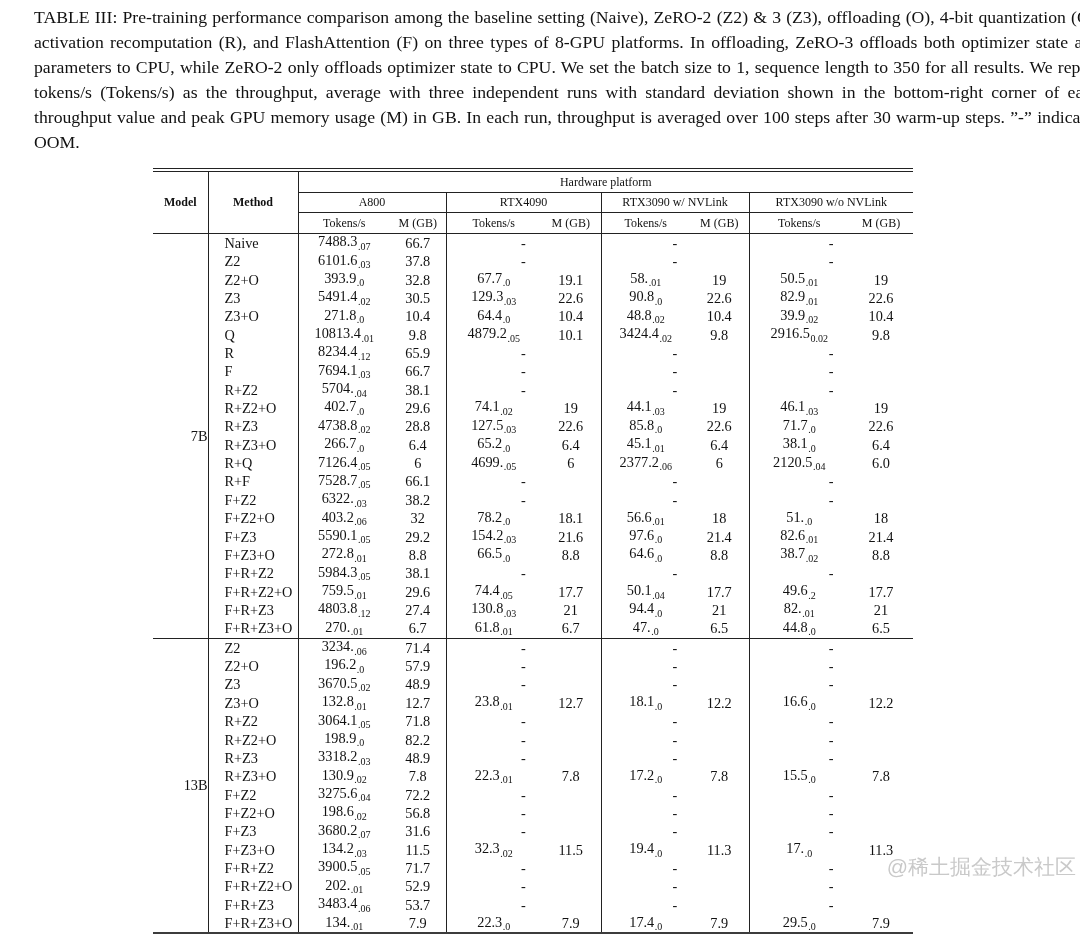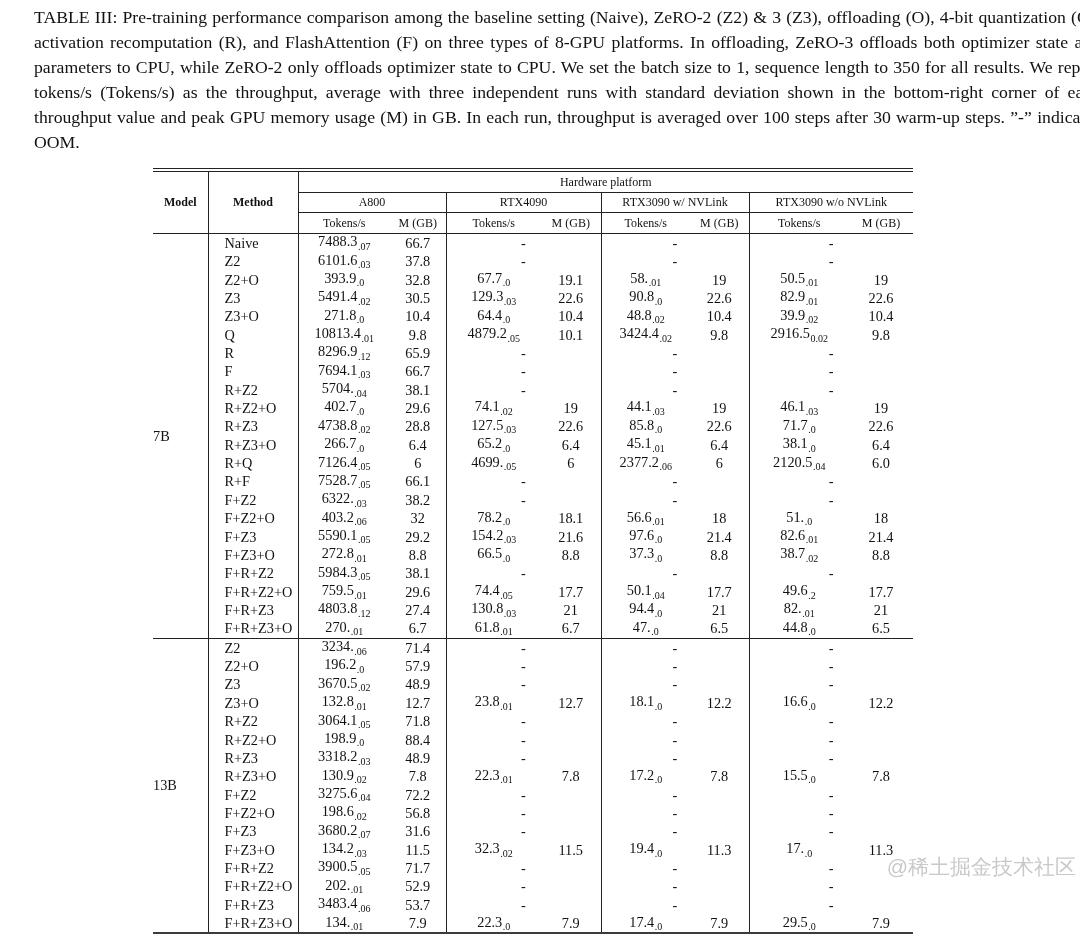--- a/index.html
+++ b/index.html
@@ -21,21 +21,21 @@
   th,td{
     padding:0;margin:0;font-weight:normal;white-space:nowrap;
     font-size:14.3px;line-height:1;
   }
   thead th{height:19.6px;font-size:12px;text-align:center;}
   tbody td{height:18.37px;}
   .bl{border-left:1px solid #222;}
   .br{border-right:1px solid #222;font-weight:bold;}
   .bb{border-bottom:1px solid #222;}
   .bt{border-top:1px solid #222;}
-  .model-cell{text-align:left;vertical-align:middle;border-right:1px solid #222;}
+  .model-cell{text-align:right;vertical-align:middle;border-right:1px solid #222;}
   .method-cell{text-align:left;padding-left:16px;}
   .tokens-cell{text-align:center;}
   .mem-cell{text-align:center;}
   .oom-cell{text-align:center;}
   .std{font-size:10px;vertical-align:-3.5px;margin-left:0.5px;letter-spacing:0;}
   .watermark{
     position:absolute;right:4px;top:853px;
     font-size:21px;color:#c9c9c9;
     font-family:"Liberation Sans","DejaVu Sans",sans-serif;
   }
@@ -138,21 +138,21 @@
         <td class="mem-cell">9.8</td>
         <td class="tokens-cell bl"><span>4879.2</span><span class="std">.05</span></td>
         <td class="mem-cell">10.1</td>
         <td class="tokens-cell bl"><span>3424.4</span><span class="std">.02</span></td>
         <td class="mem-cell">9.8</td>
         <td class="tokens-cell bl"><span>2916.5</span><span class="std">0.02</span></td>
         <td class="mem-cell">9.8</td>
       </tr>
       <tr>
         <td class="method-cell">R</td>
-        <td class="tokens-cell bl"><span>8296.9</span><span class="std">.12</span></td>
+        <td class="tokens-cell bl"><span>8234.4</span><span class="std">.12</span></td>
         <td class="mem-cell">65.9</td>
         <td colspan="2" class="oom-cell bl">-</td>
         <td colspan="2" class="oom-cell bl">-</td>
         <td colspan="2" class="oom-cell bl">-</td>
       </tr>
       <tr>
         <td class="method-cell">F</td>
         <td class="tokens-cell bl"><span>7694.1</span><span class="std">.03</span></td>
         <td class="mem-cell">66.7</td>
         <td colspan="2" class="oom-cell bl">-</td>
@@ -248,21 +248,21 @@
         <td class="mem-cell">21.4</td>
         <td class="tokens-cell bl"><span>82.6</span><span class="std">.01</span></td>
         <td class="mem-cell">21.4</td>
       </tr>
       <tr>
         <td class="method-cell">F+Z3+O</td>
         <td class="tokens-cell bl"><span>272.8</span><span class="std">.01</span></td>
         <td class="mem-cell">8.8</td>
         <td class="tokens-cell bl"><span>66.5</span><span class="std">.0</span></td>
         <td class="mem-cell">8.8</td>
-        <td class="tokens-cell bl"><span>37.3</span><span class="std">.0</span></td>
+        <td class="tokens-cell bl"><span>64.6</span><span class="std">.0</span></td>
         <td class="mem-cell">8.8</td>
         <td class="tokens-cell bl"><span>38.7</span><span class="std">.02</span></td>
         <td class="mem-cell">8.8</td>
       </tr>
       <tr>
         <td class="method-cell">F+R+Z2</td>
         <td class="tokens-cell bl"><span>5984.3</span><span class="std">.05</span></td>
         <td class="mem-cell">38.1</td>
         <td colspan="2" class="oom-cell bl">-</td>
         <td colspan="2" class="oom-cell bl">-</td>
@@ -341,21 +341,21 @@
         <td class="method-cell">R+Z2</td>
         <td class="tokens-cell bl"><span>3064.1</span><span class="std">.05</span></td>
         <td class="mem-cell">71.8</td>
         <td colspan="2" class="oom-cell bl">-</td>
         <td colspan="2" class="oom-cell bl">-</td>
         <td colspan="2" class="oom-cell bl">-</td>
       </tr>
       <tr>
         <td class="method-cell">R+Z2+O</td>
         <td class="tokens-cell bl"><span>198.9</span><span class="std">.0</span></td>
-        <td class="mem-cell">88.4</td>
+        <td class="mem-cell">82.2</td>
         <td colspan="2" class="oom-cell bl">-</td>
         <td colspan="2" class="oom-cell bl">-</td>
         <td colspan="2" class="oom-cell bl">-</td>
       </tr>
       <tr>
         <td class="method-cell">R+Z3</td>
         <td class="tokens-cell bl"><span>3318.2</span><span class="std">.03</span></td>
         <td class="mem-cell">48.9</td>
         <td colspan="2" class="oom-cell bl">-</td>
         <td colspan="2" class="oom-cell bl">-</td>

